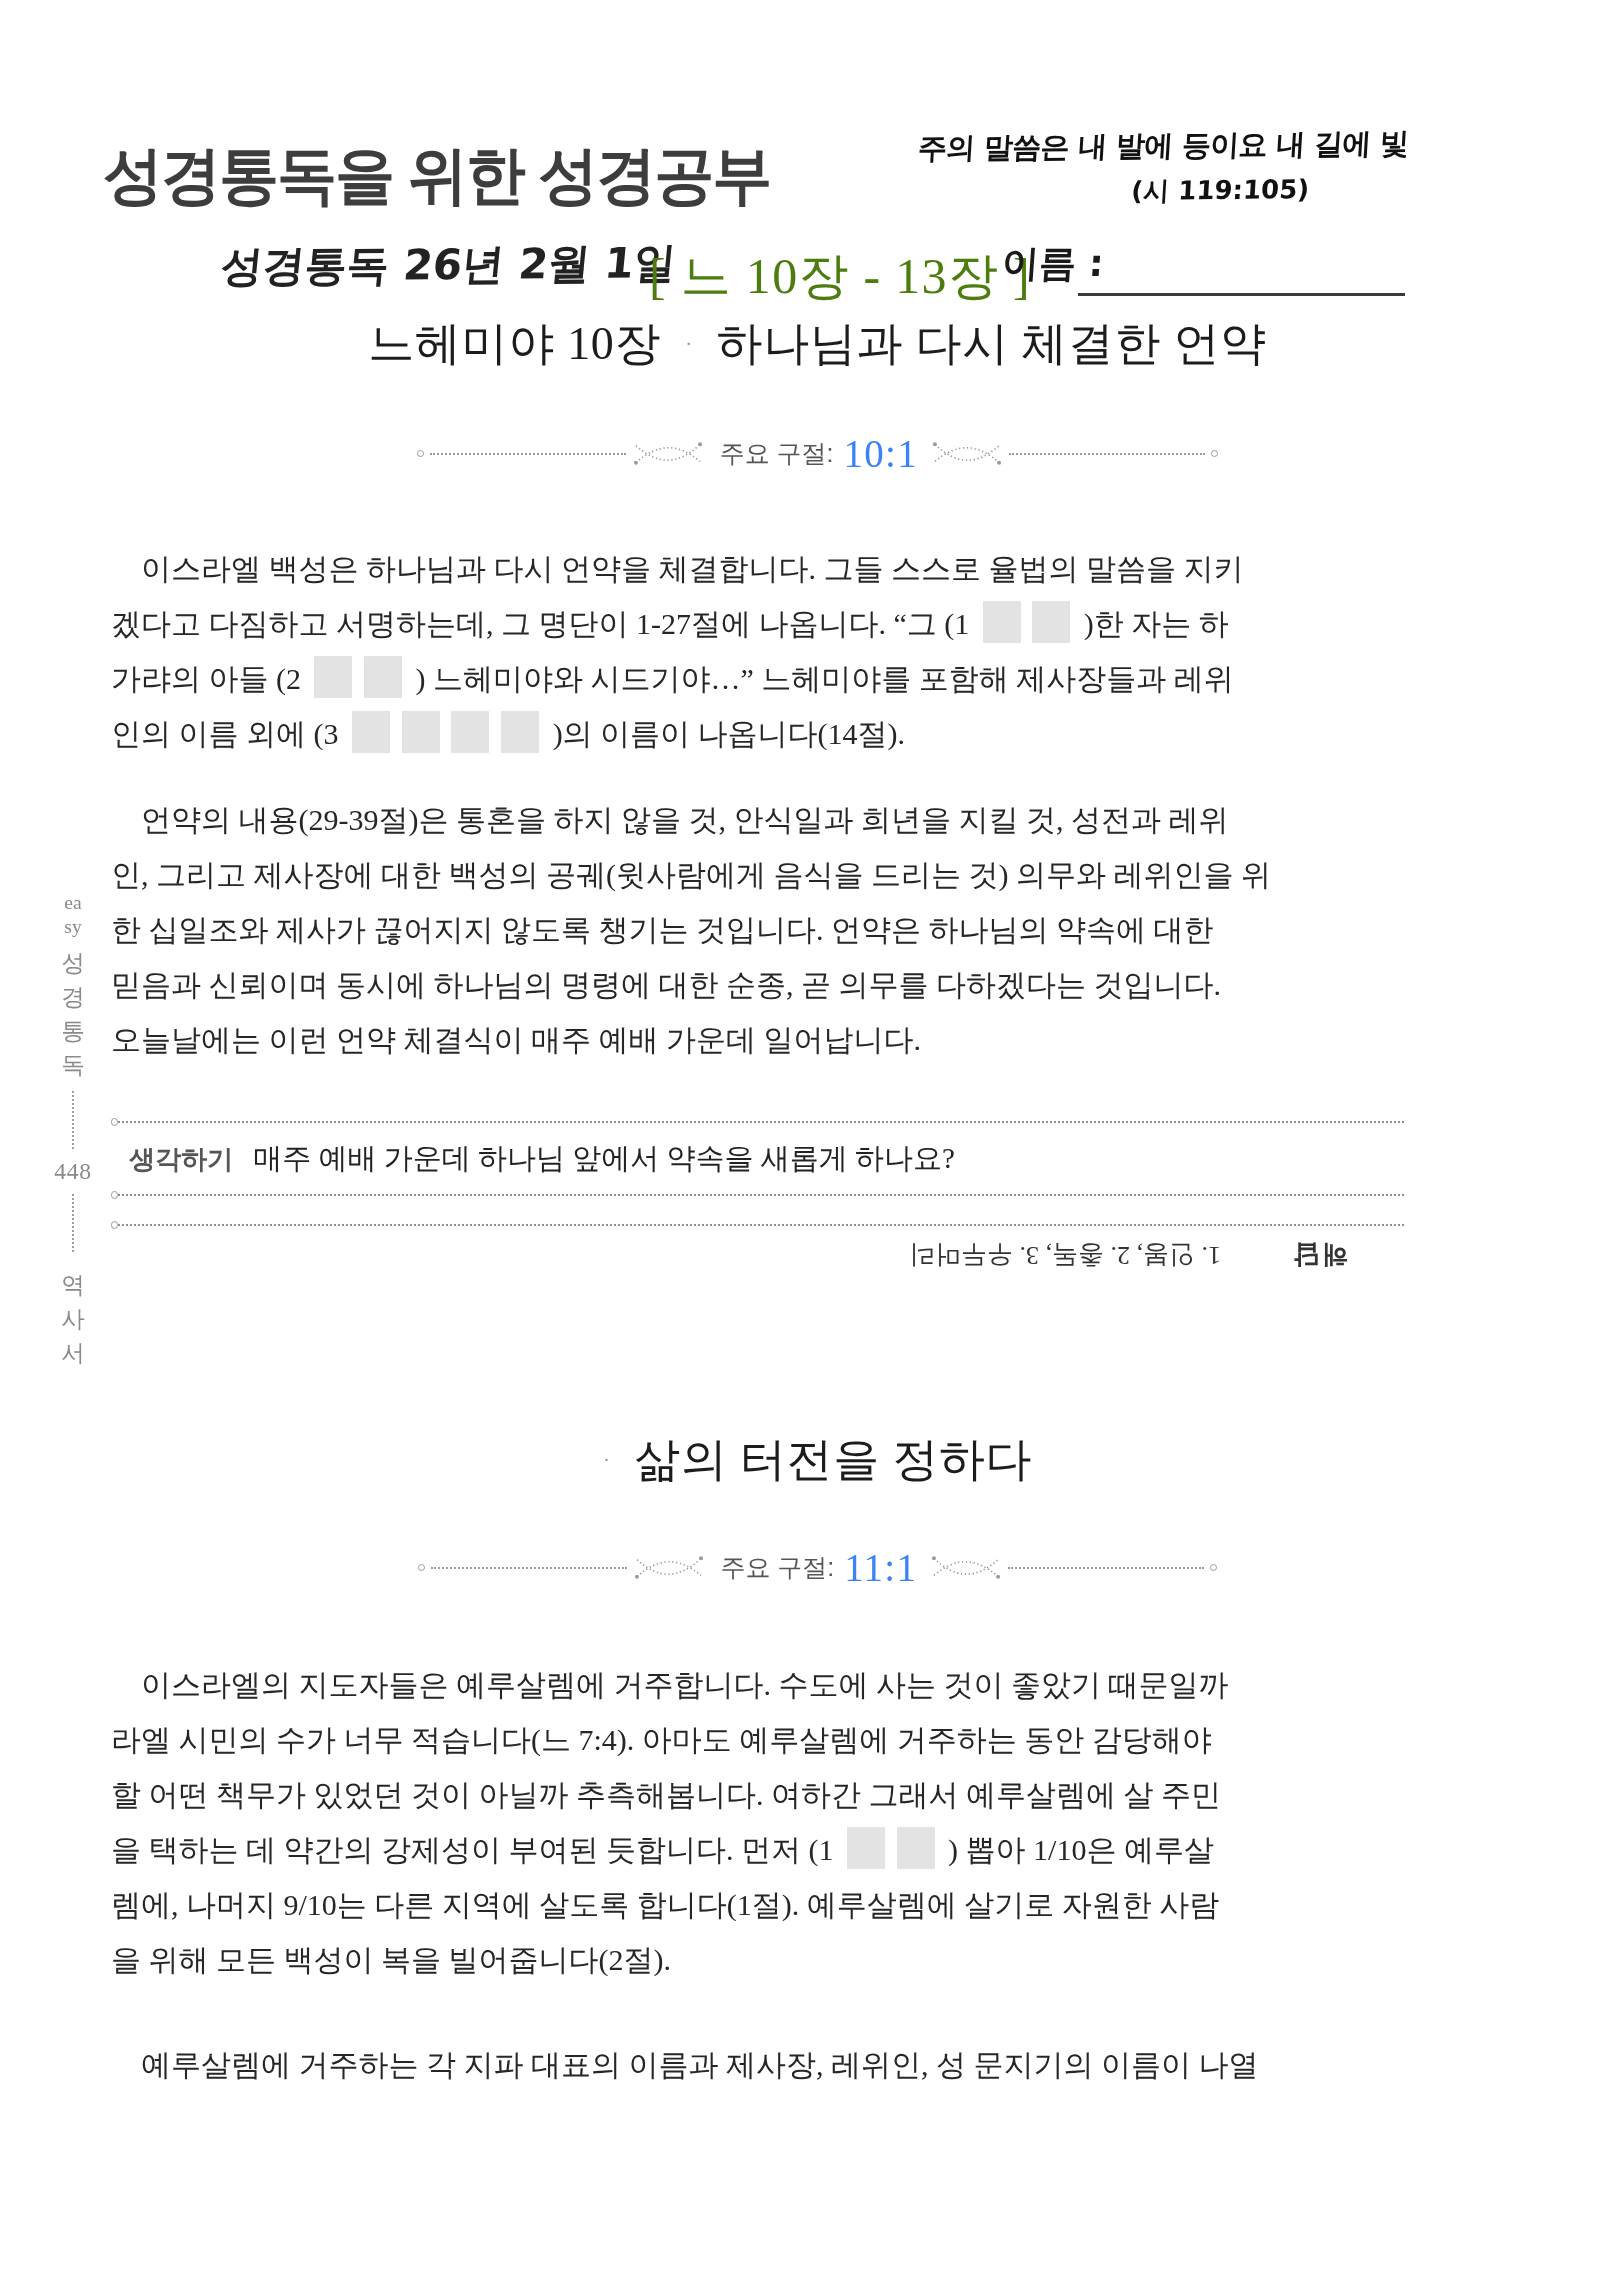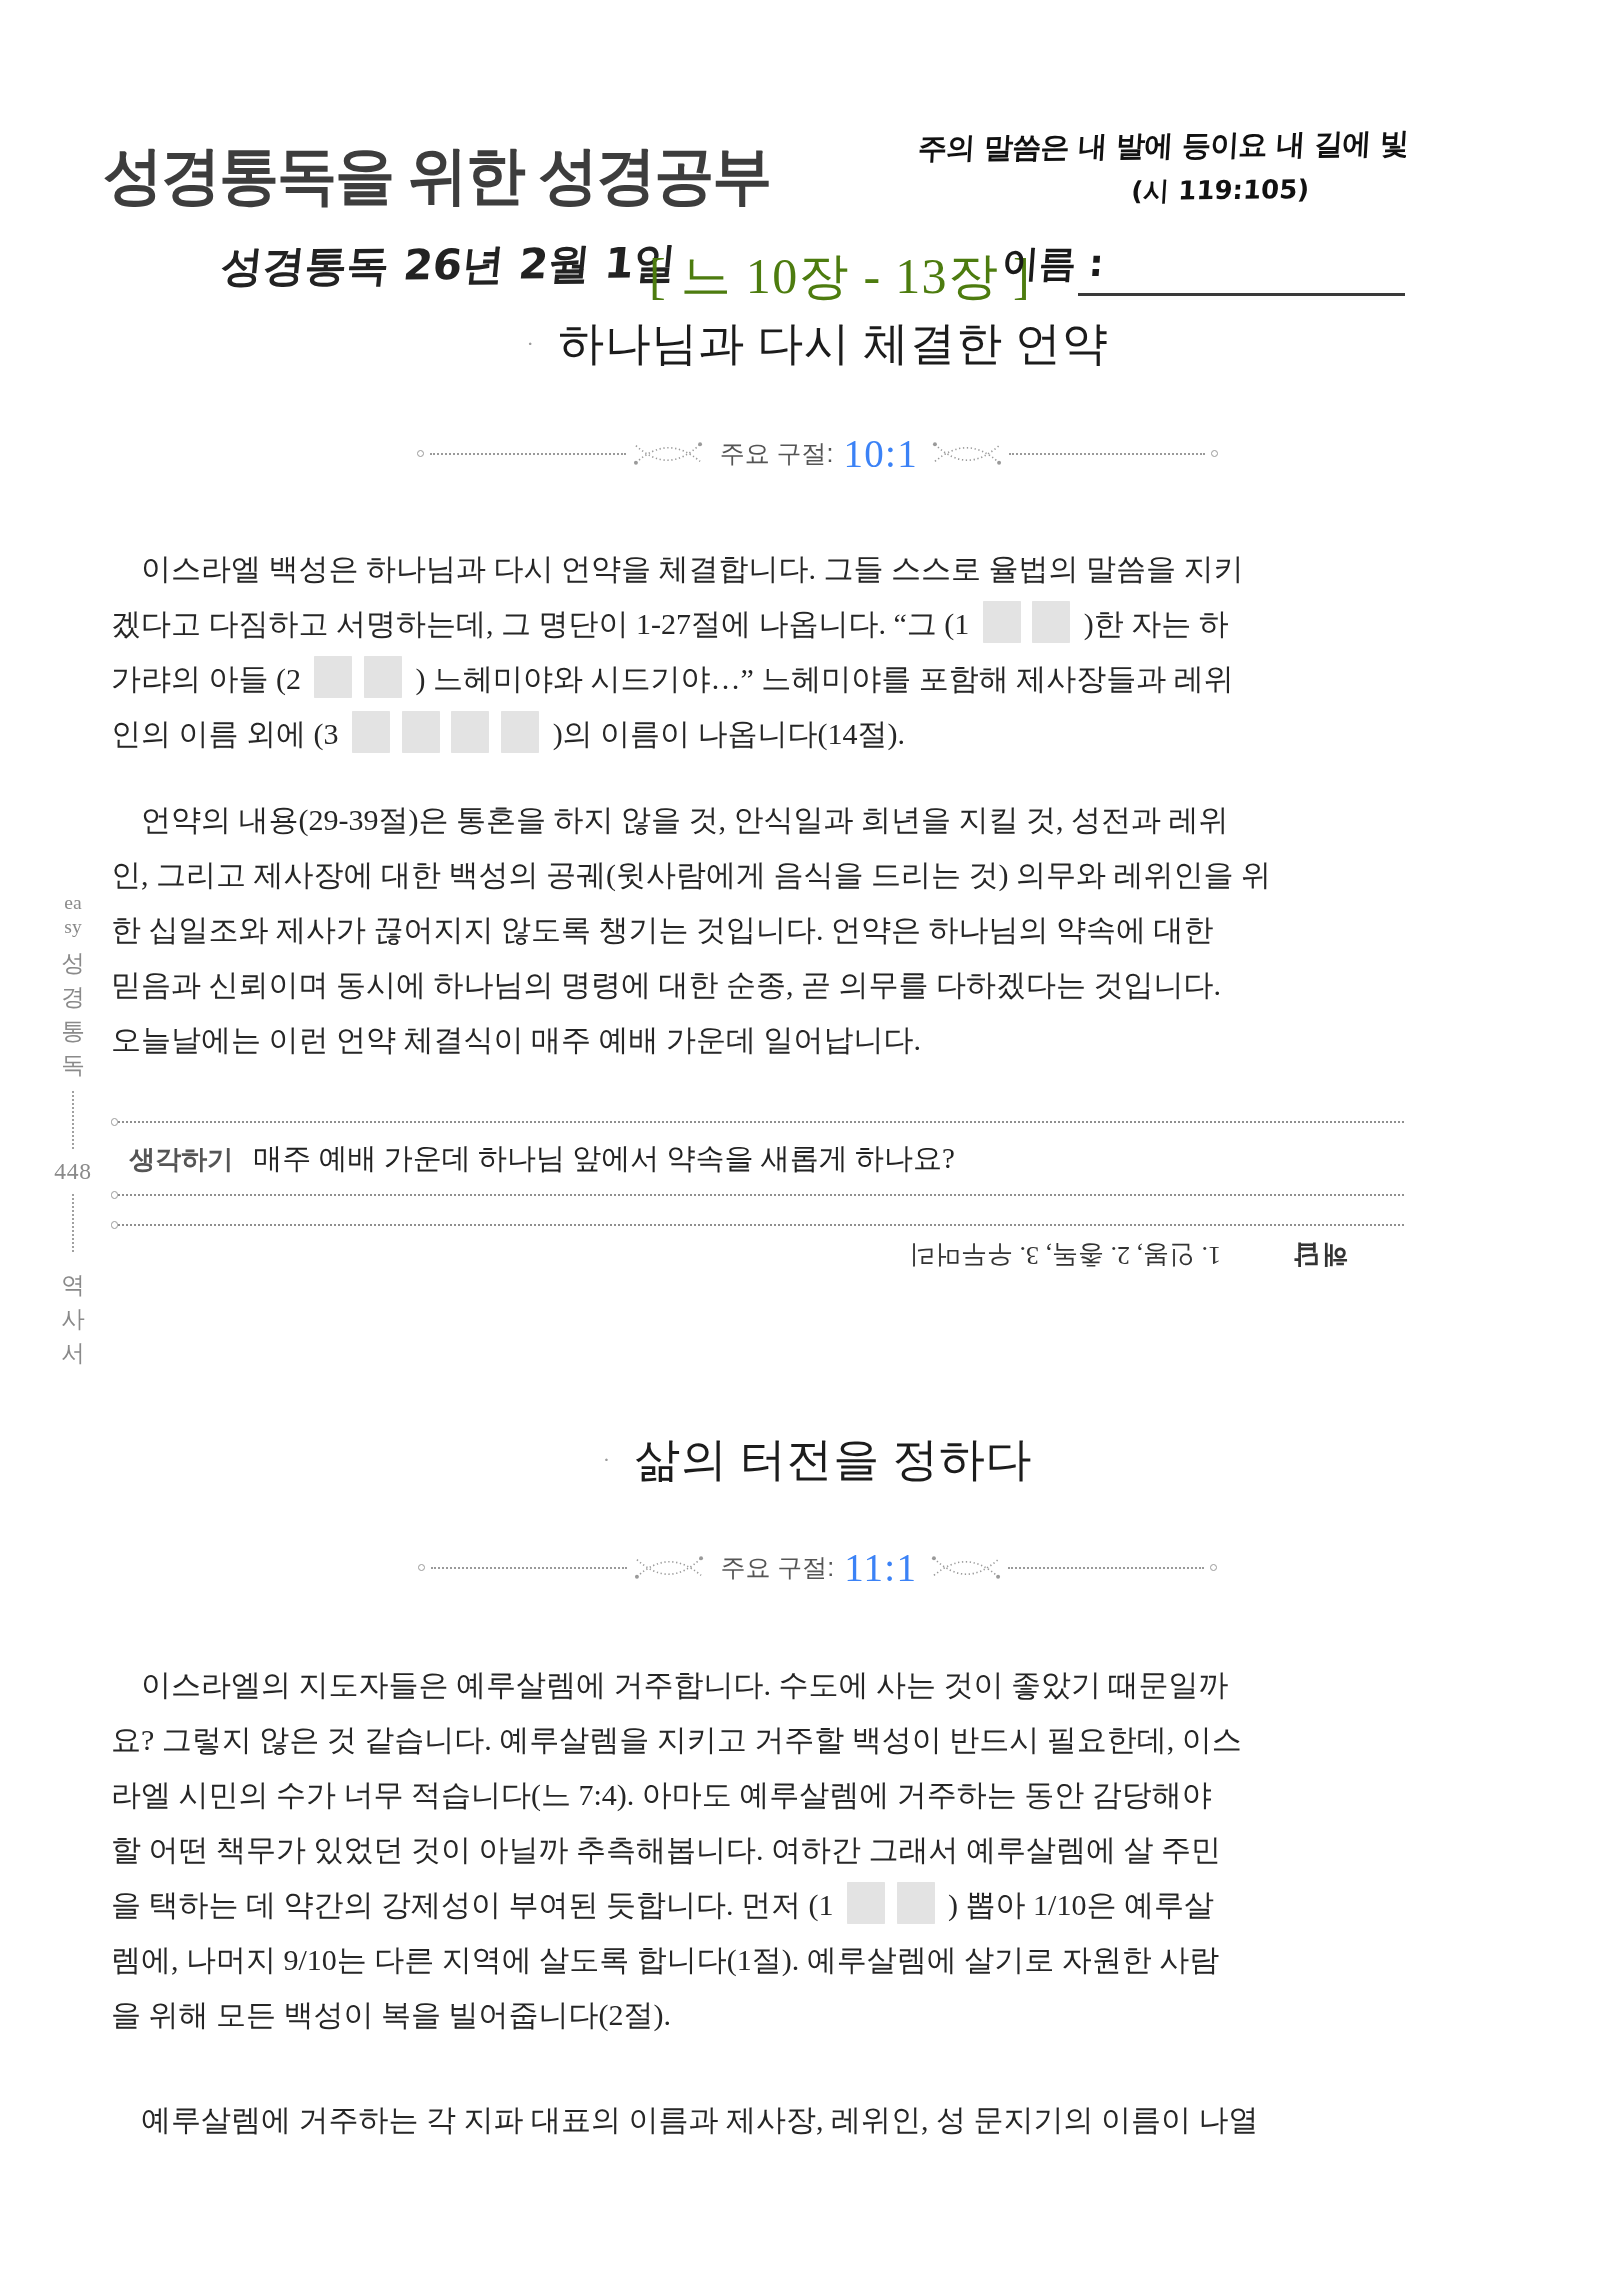--- a/index.html
+++ b/index.html
@@ -121,20 +121,21 @@
     <div class="verse-text">주의 말씀은 내 발에 등이요 내 길에 빛이니이다</div>
     <div class="verse-ref">(시 119:105)</div>
   </div>
 
   <div class="date-hand">성경통독 26년 2월 1일</div>
   <div class="chapter-range">[ 느 10장 - 13장 ]</div>
   <div class="name-label">이름 :</div>
   <div class="name-underline"></div>
 
   <div class="sec-title sec1-title">
+    <span>느헤미야 10장</span>
     <span class="dot">·</span>
     <span>하나님과 다시 체결한 언약</span>
   </div>
 
   <div class="divider d1">
     <span class="end-circle"></span>
     <span class="dot-line"></span>
     <svg class="orn" width="72" height="29" viewBox="0 0 110 44">
       <path d="M6 36 C 40 6, 70 6, 104 34" stroke="#9a9a9a" fill="none" stroke-width="2.5" stroke-dasharray="2 4"></path>
       <path d="M6 10 C 40 40, 70 40, 104 8" stroke="#9a9a9a" fill="none" stroke-width="2.5" stroke-dasharray="2 4"></path>
@@ -217,21 +218,20 @@
       <circle cx="104" cy="36" r="3" fill="#9a9a9a"></circle>
         <circle cx="6" cy="8" r="3" fill="#9a9a9a"></circle>
     </svg>
     <span class="dot-line"></span>
     <span class="end-circle"></span>
   </div>
 
   <div class="paras p-zone2">
       <div class="para">
         <div class="line"><span>이스라엘의 지도자들은 예루살렘에 거주합니다. 수도에 사는 것이 좋았기 때문일까</span></div>
-        <div class="line"><span>요? 그렇지 않은 것 같습니다. 예루살렘을 지키고 거주할 백성이 반드시 필요한데, 이스</span></div>
         <div class="line"><span>라엘 시민의 수가 너무 적습니다(느 7:4). 아마도 예루살렘에 거주하는 동안 감당해야</span></div>
         <div class="line"><span>할 어떤 책무가 있었던 것이 아닐까 추측해봅니다. 여하간 그래서 예루살렘에 살 주민</span></div>
         <div class="line"><span>을 택하는 데 약간의 강제성이 부여된 듯합니다. 먼저 (1 </span><span class="blank-box"></span><span class="blank-box"></span><span> ) 뽑아 1/10은 예루살</span></div>
         <div class="line"><span>렘에, 나머지 9/10는 다른 지역에 살도록 합니다(1절). 예루살렘에 살기로 자원한 사람</span></div>
         <div class="line"><span>을 위해 모든 백성이 복을 빌어줍니다(2절).</span></div>
       </div>
       <div class="para">
         <div class="line"><span>예루살렘에 거주하는 각 지파 대표의 이름과 제사장, 레위인, 성 문지기의 이름이 나열</span></div>
       </div>
     </div>

